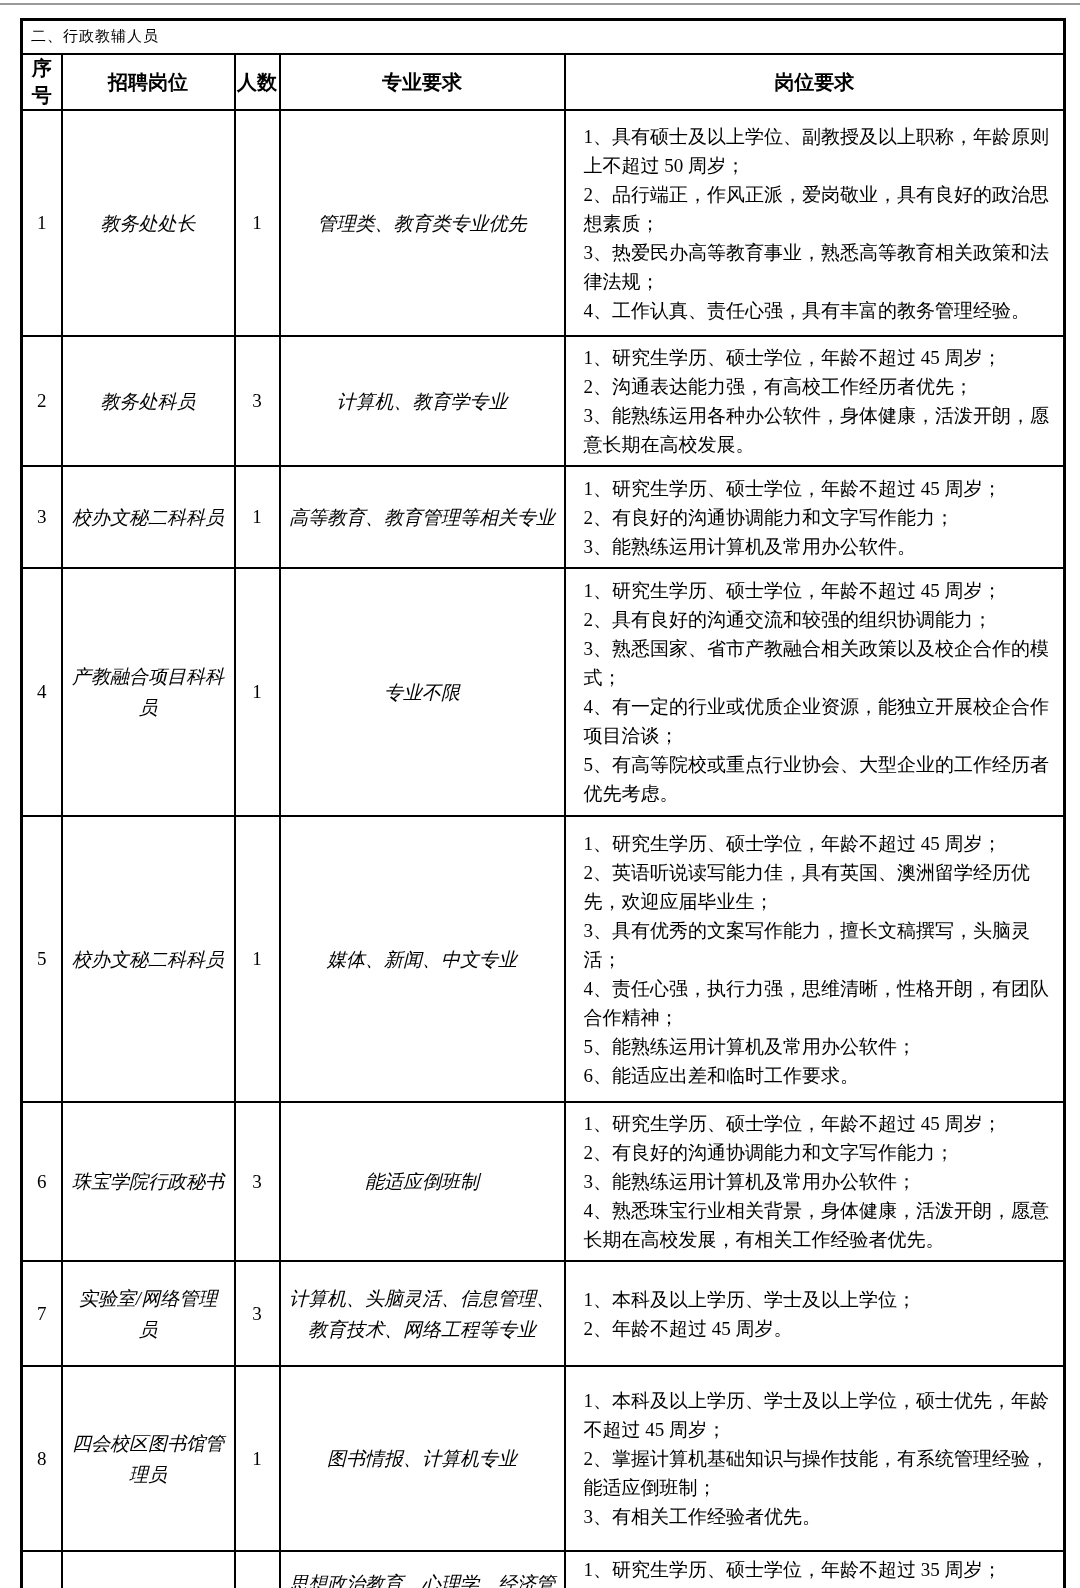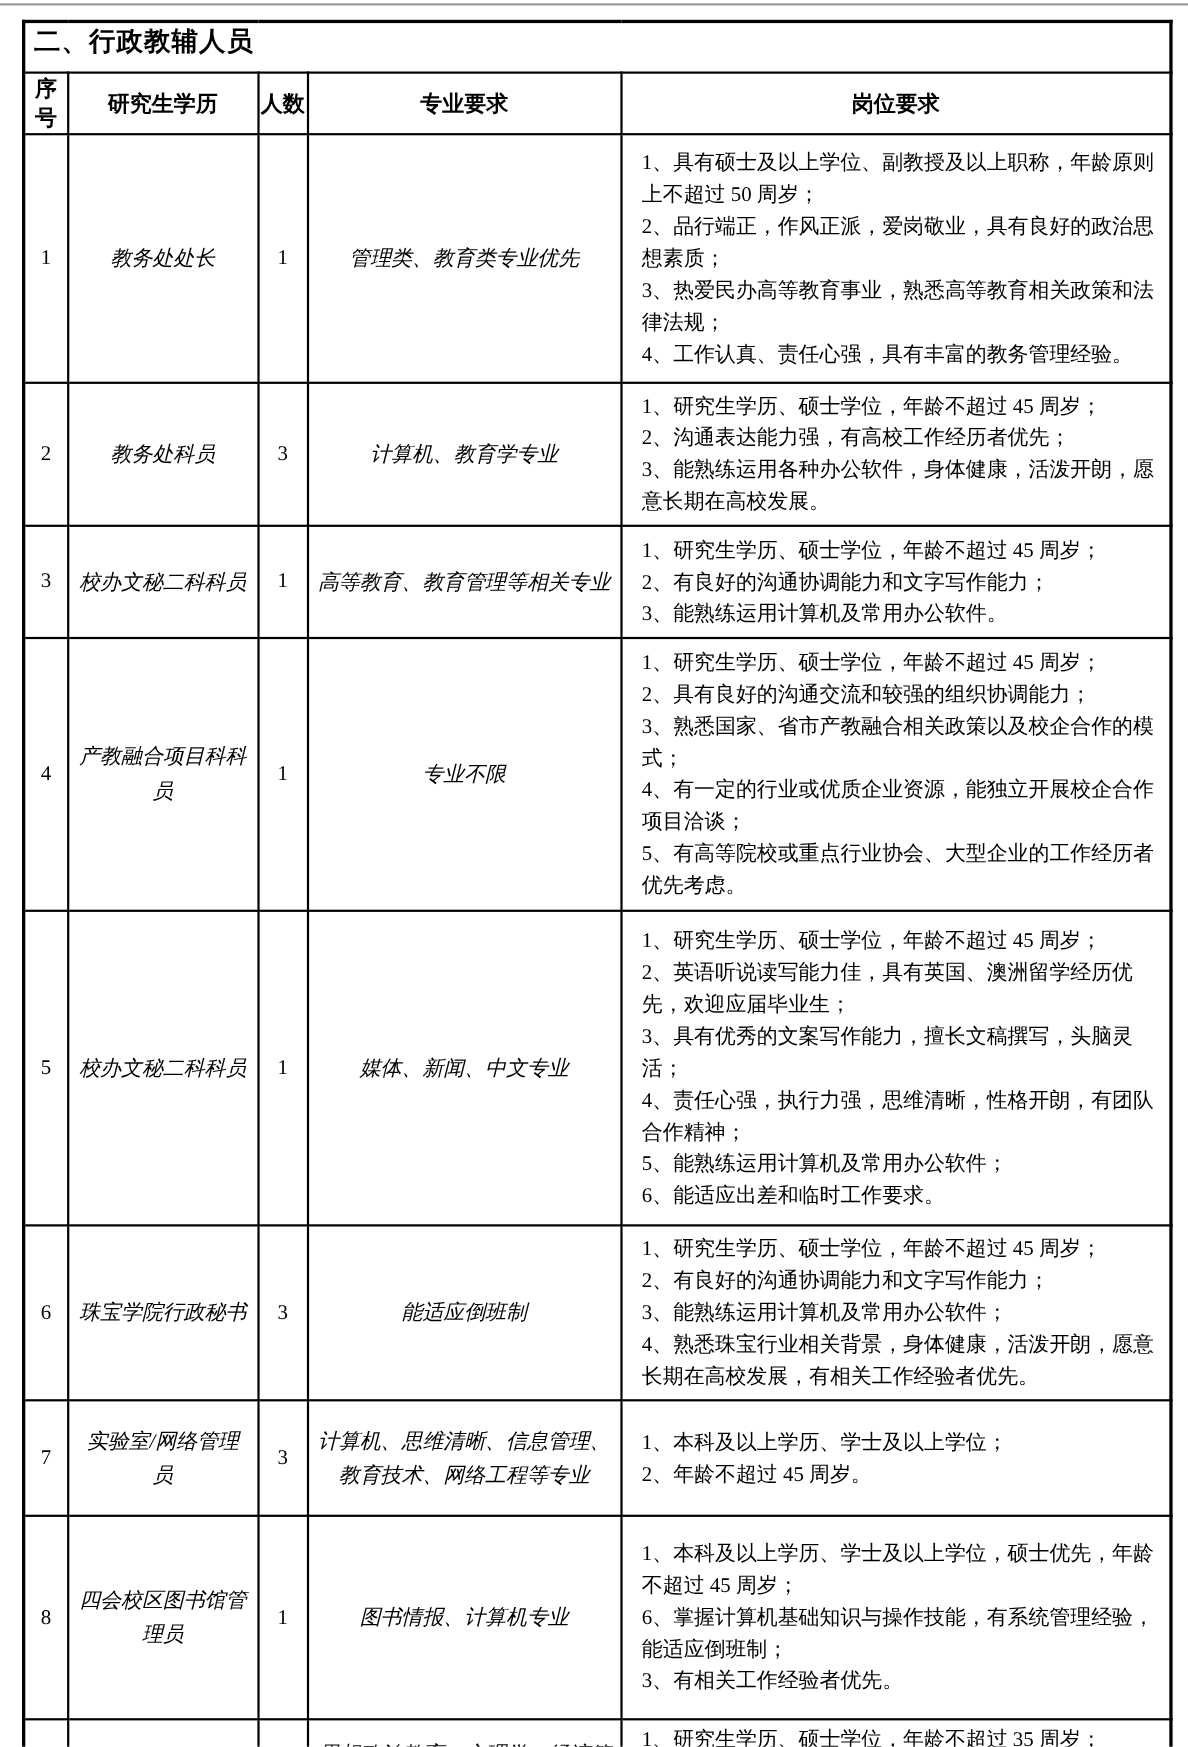--- a/index.html
+++ b/index.html
@@ -43,23 +43,23 @@
   
   col.c-no    { width: 40px; }
   col.c-pos   { width: 173px; }
   col.c-cnt   { width: 45px; }
   col.c-major { width: 285px; }
   col.c-req   { width: 500px; }
 
   tr.section-row th {
     height: 30px;
     text-align: left;
-    font-size: 24px;
-    font-weight: bold;
-    padding: 0 0 12px 8px;
+    font-size: 15px;
+    font-weight: normal;
+    padding: 0 0 2px 8px;
     letter-spacing: 1px;
   }
   tr.cols-row th {
     height: 34px;
     text-align: center;
     font-size: 20px;
     font-weight: bold;
     padding: 0;
   }
   td.no-cell, td.cnt-cell {
@@ -107,21 +107,21 @@
         <col class="c-req">
     </colgroup>
 
     <tbody>
         <tr class="section-row">
       <th colspan="5">二、行政教辅人员</th>
     </tr>
 
     <tr class="cols-row">
       <th>序号</th>
-      <th>研究生学历</th>
+      <th>招聘岗位</th>
       <th>人数</th>
       <th>专业要求</th>
       <th>岗位要求</th>
     </tr>
 
     <tr class="r1">
       <td class="no-cell">1</td>
       <td class="pos-cell">教务处处长</td>
       <td class="cnt-cell">1</td>
       <td class="major-cell">管理类、教育类专业优先</td>
@@ -184,32 +184,32 @@
       <td class="req-cell">1、研究生学历、硕士学位，年龄不超过 45 周岁；
 2、有良好的沟通协调能力和文字写作能力；
 3、能熟练运用计算机及常用办公软件；
 4、熟悉珠宝行业相关背景，身体健康，活泼开朗，愿意长期在高校发展，有相关工作经验者优先。</td>
     </tr>
 
     <tr class="r7">
       <td class="no-cell">7</td>
       <td class="pos-cell">实验室/网络管理员</td>
       <td class="cnt-cell">3</td>
-      <td class="major-cell">计算机、思维清晰、信息管理、教育技术、网络工程等专业</td>
+      <td class="major-cell">计算机、头脑灵活、信息管理、教育技术、网络工程等专业</td>
       <td class="req-cell">1、本科及以上学历、学士及以上学位；
 2、年龄不超过 45 周岁。</td>
     </tr>
 
     <tr class="r8">
       <td class="no-cell">8</td>
       <td class="pos-cell">四会校区图书馆管理员</td>
       <td class="cnt-cell">1</td>
       <td class="major-cell">图书情报、计算机专业</td>
       <td class="req-cell">1、本科及以上学历、学士及以上学位，硕士优先，年龄不超过 45 周岁；
-6、掌握计算机基础知识与操作技能，有系统管理经验，能适应倒班制；
+2、掌握计算机基础知识与操作技能，有系统管理经验，能适应倒班制；
 3、有相关工作经验者优先。</td>
     </tr>
 
     <tr class="r9">
       <td class="no-cell">9</td>
       <td class="pos-cell">政治辅导员</td>
       <td class="cnt-cell">5</td>
       <td class="major-cell">思想政治教育、心理学、经济管理、文学、声乐、舞蹈等专业</td>
       <td class="req-cell">1、研究生学历、硕士学位，年龄不超过 35 周岁；
 2、中共党员，在校有担任主要学生干部经历，热爱学生工作，愿意长期在高校发展。</td>

